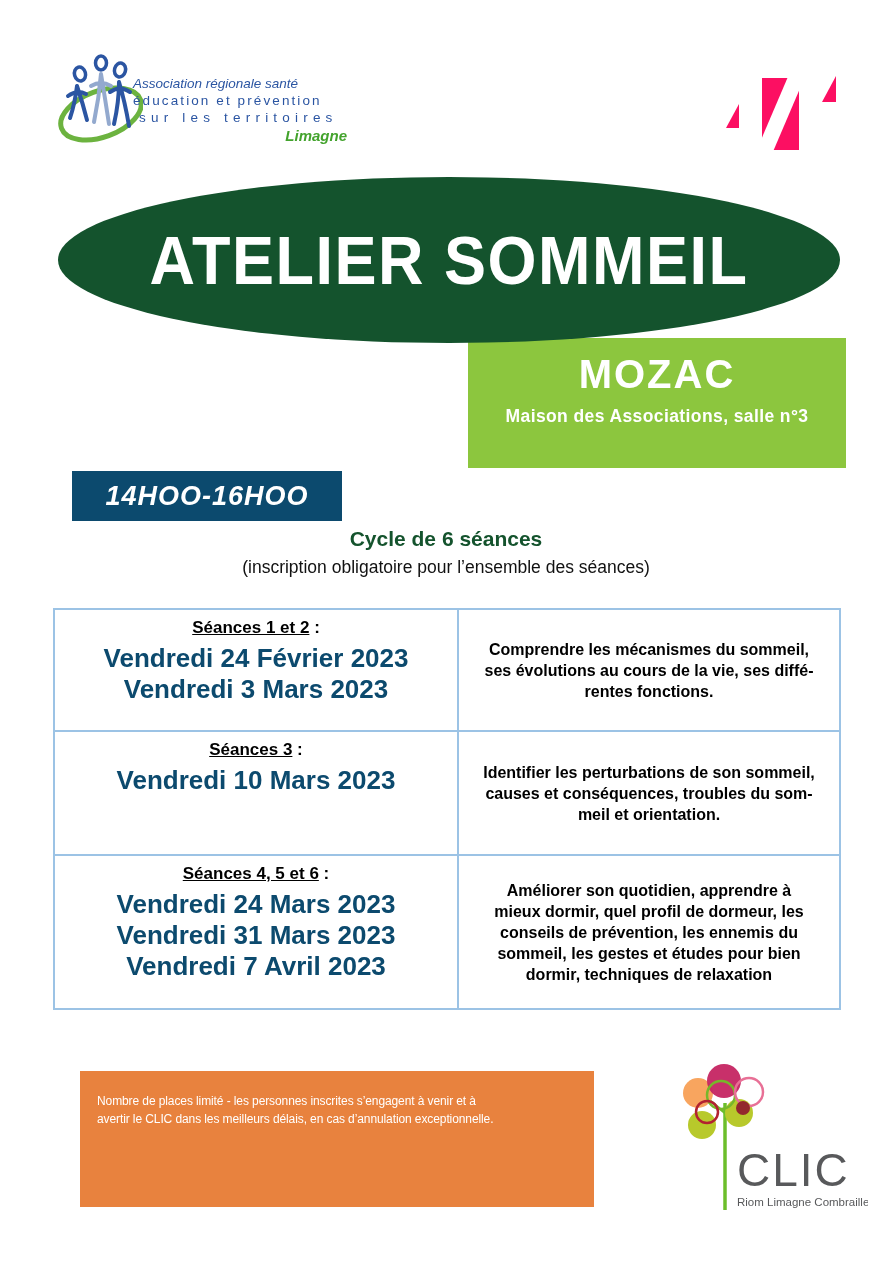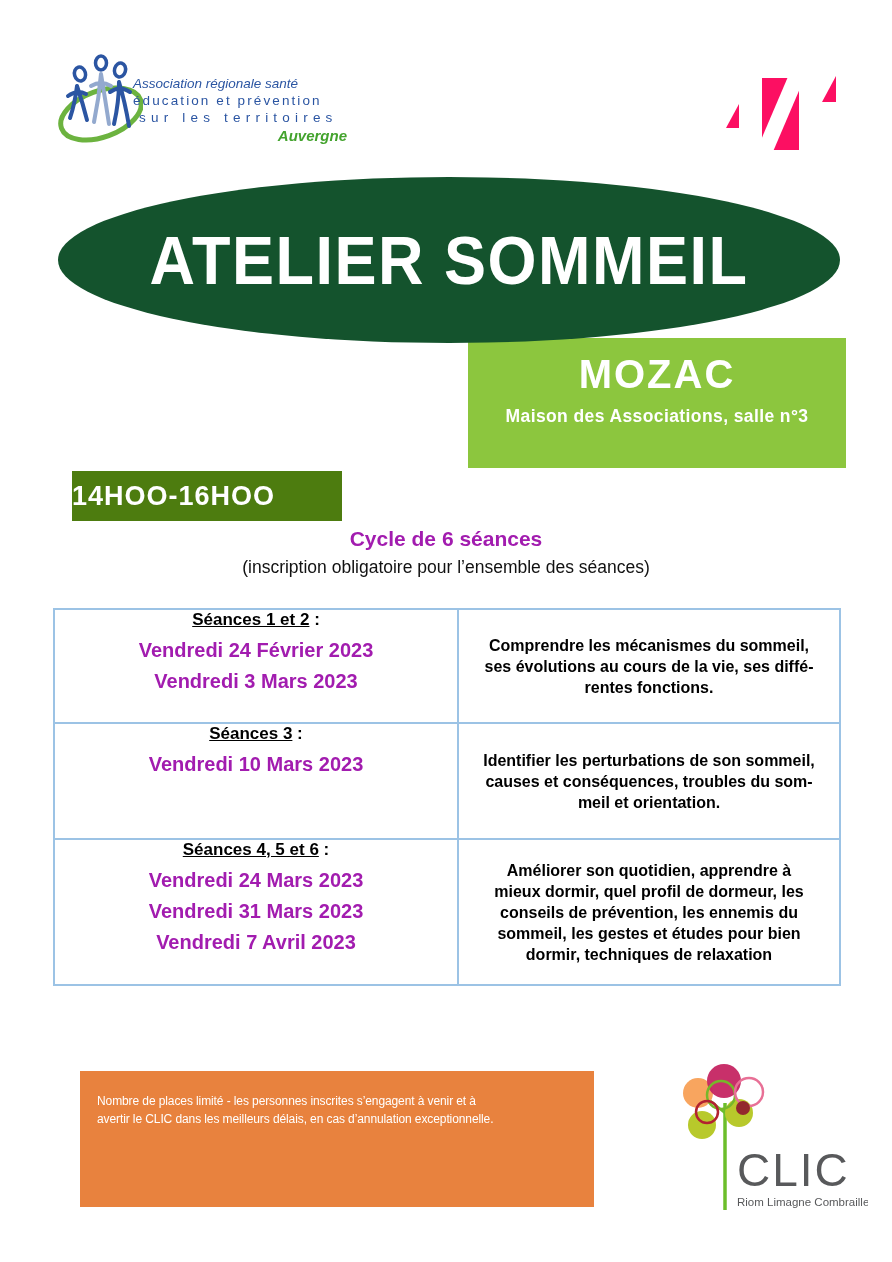--- a/index.html
+++ b/index.html
@@ -25,39 +25,39 @@
   .title-text{color:#fff;font-size:63px;font-weight:bold;letter-spacing:1.5px;white-space:nowrap;
               transform:scaleY(1.08);}
 
   
   .location-box{position:absolute;left:468px;top:338px;width:378px;height:130px;background:#8CC63E;
                 z-index:1;text-align:center;color:#fff;}
   .location-city{font-size:40px;font-weight:bold;letter-spacing:2px;margin-top:14px;}
   .location-venue{font-size:17.5px;font-weight:bold;letter-spacing:0.4px;margin-top:9px;}
 
   
-  .time-box{position:absolute;left:72px;top:471px;width:270px;height:50px;background:#4d7c0f;z-index:1;
-            display:flex;align-items:center;justify-content:flex-start;}
+  .time-box{position:absolute;left:72px;top:471px;width:270px;height:50px;background:#0c4a6e;z-index:1;
+            display:flex;align-items:center;justify-content:center;font-style:italic;}
   .time-text{color:#fff;font-size:27px;font-weight:bold;letter-spacing:1px;white-space:nowrap;}
 
   
   .cycle-title{position:absolute;left:0;top:527px;width:892px;text-align:center;
-               font-size:21px;font-weight:bold;color:#a21caf;}
+               font-size:21px;font-weight:bold;color:#14532d;}
   .cycle-subtitle{position:absolute;left:0;top:557px;width:892px;text-align:center;
                   font-size:17.5px;color:#111;}
 
   
   .sched-table{position:absolute;left:53px;top:608px;width:788px;border-collapse:collapse;}
   .sched-table td{border:2px solid #9CC3E5;vertical-align:middle;}
-  td.cell-left{width:394px;text-align:center;padding:0 4px 10px 4px;vertical-align:top;}
+  td.cell-left{width:394px;text-align:center;padding:8px 4px 10px 4px;vertical-align:top;}
   td.cell-right{text-align:center;padding:4px 5px;}
   .row-1 td{height:102px;} .row-2 td{height:104px;} .row-3 td{height:134px;margin-top:18px;}
   .sess-label{font-size:17px;font-weight:bold;color:#000;}
   .sess-label .u{text-decoration:underline;}
-  .sess-dates{font-size:20px;font-weight:bold;color:#a21caf;line-height:31px;margin-top:5px;white-space:pre-line;}
+  .sess-dates{font-size:26px;font-weight:bold;color:#0c4a6e;line-height:31px;margin-top:5px;white-space:pre-line;}
   .sess-desc{font-size:16px;font-weight:bold;color:#000;line-height:21px;white-space:pre-line;}
 
   
   .participation{position:absolute;left:373px;top:1017px;width:276px;height:66px;border-radius:50%;
                  background:#29ABE2;z-index:3;display:flex;align-items:center;justify-content:center;}
   .participation span{color:#fff;font-size:17px;font-weight:bold;white-space:nowrap;}
 
   
   .registration{position:absolute;left:80px;top:1071px;width:514px;height:136px;background:#E8823E;
                 z-index:2;color:#fff;padding:15px 0 0 17px;box-sizing:border-box;}
@@ -80,21 +80,21 @@
       <ellipse cx="44" cy="15" rx="5.5" ry="7" fill="none" stroke="#2B55A2" stroke-width="3.5"></ellipse>
       <ellipse cx="63" cy="22" rx="5.5" ry="7" fill="none" stroke="#2B55A2" stroke-width="3.5" transform="rotate(15 63 22)"></ellipse>
       <path d="M20 38 Q18 55 13 70 M20 38 Q26 56 30 72 M11 48 Q20 41 29 46" fill="none" stroke="#2B55A2" stroke-width="4" stroke-linecap="round"></path>
       <path d="M44 26 Q42 50 37 74 M44 26 Q48 50 52 76 M34 38 Q44 32 54 38" fill="none" stroke="#93A9CE" stroke-width="4" stroke-linecap="round"></path>
       <path d="M62 34 Q62 54 57 76 M62 34 Q68 54 72 78 M53 44 Q63 37 73 44" fill="none" stroke="#2B55A2" stroke-width="4" stroke-linecap="round"></path>
     </svg>
     <div class="asso-text">
       <div class="asso-line1">Association régionale santé</div>
       <div class="asso-line2">éducation et prévention</div>
       <div class="asso-line3">sur les territoires</div>
-      <div class="asso-region">Auvergne</div>
+      <div class="asso-region">Limagne</div>
     </div>
   </div>
 
   <svg class="brand-mark" width="130" height="90" viewBox="0 0 130 90">
     <rect x="50" y="10" width="37" height="72" fill="#FC0F62"></rect>
     <polygon points="43,86 60,86 95,4 78,4" fill="#ffffff"></polygon>
     <polygon points="14,60 27,60 27,36" fill="#FC0F62"></polygon>
     <polygon points="110,34 124,34 124,8" fill="#FC0F62"></polygon>
   </svg>
 

